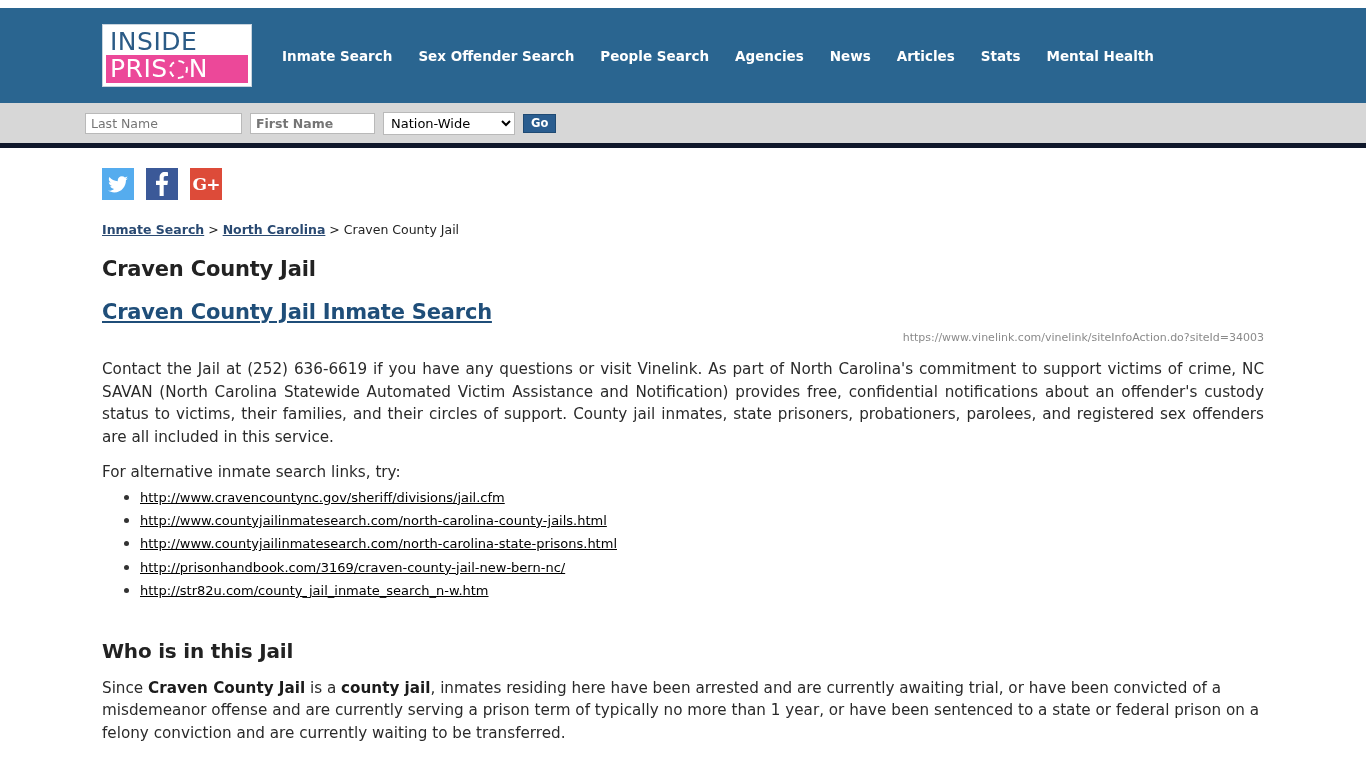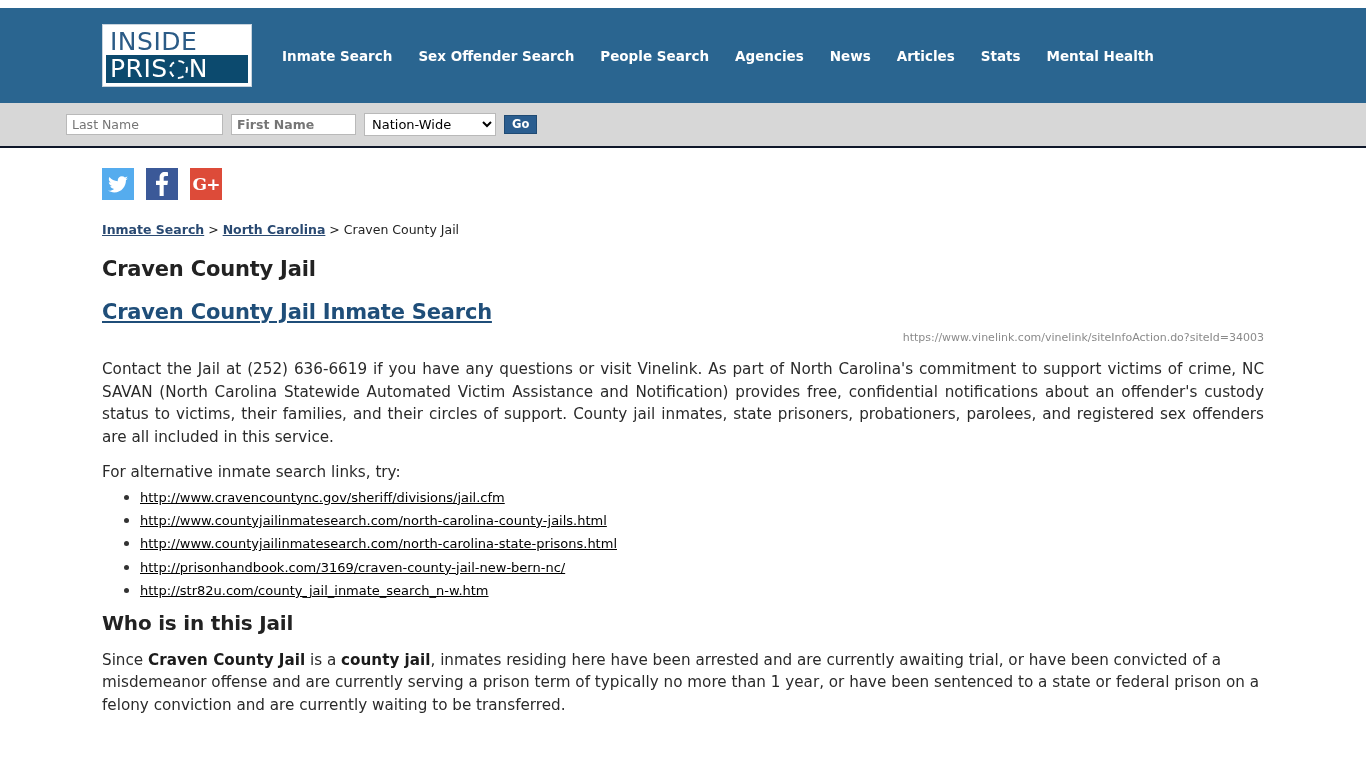--- a/index.html
+++ b/index.html
@@ -45,21 +45,21 @@
   .logo-line1 {
     color: #2b5b86;
     font-family: "DejaVu Sans", "Liberation Sans", sans-serif;
     font-size: 25px;
     font-weight: 400;
     letter-spacing: 0.5px;
     line-height: 27px;
     padding-left: 4px;
   }
   .logo-line2 {
-    background: #0c4a6e;
+    background: #ec4899;
     color: #ffffff;
     font-size: 25px;
     font-weight: 400;
     letter-spacing: 0.5px;
     line-height: 28px;
     padding-left: 4px;
     position: relative;
     display: flex;
     align-items: center;
   }
@@ -88,22 +88,22 @@
     cursor: pointer;
   }
 
   
   .search-bar {
     background: #d7d7d7;
     height: 45px;
     width: 100%;
     display: flex;
     align-items: center;
-    padding-left: 66px;
-    border-bottom: 2px solid #0f172a;
+    padding-left: 85px;
+    border-bottom: 5px solid #0f172a;
   }
   .search-bar input[type="text"] {
     height: 21px;
     border: 1px solid #b9b9b9;
     background: #ffffff;
     font-family: "DejaVu Sans", "Liberation Sans", sans-serif;
     font-size: 12.5px;
     padding: 1px 5px;
     color: #333;
     outline: none;
@@ -231,21 +231,21 @@
     color: #000000;
     text-decoration: underline;
     cursor: pointer;
     font-size: 13px;
   }
 
   h2.section-title {
     font-size: 20px;
     font-weight: bold;
     color: #222222;
-    margin: 8px 0 14px 0;
+    margin: 36px 0 14px 0;
     letter-spacing: -0.2px;
   }
 </style>
 </head>
 <body>
 
 <div class="top-strip"></div>
 
 <header class="site-header">
   <div class="logo">

